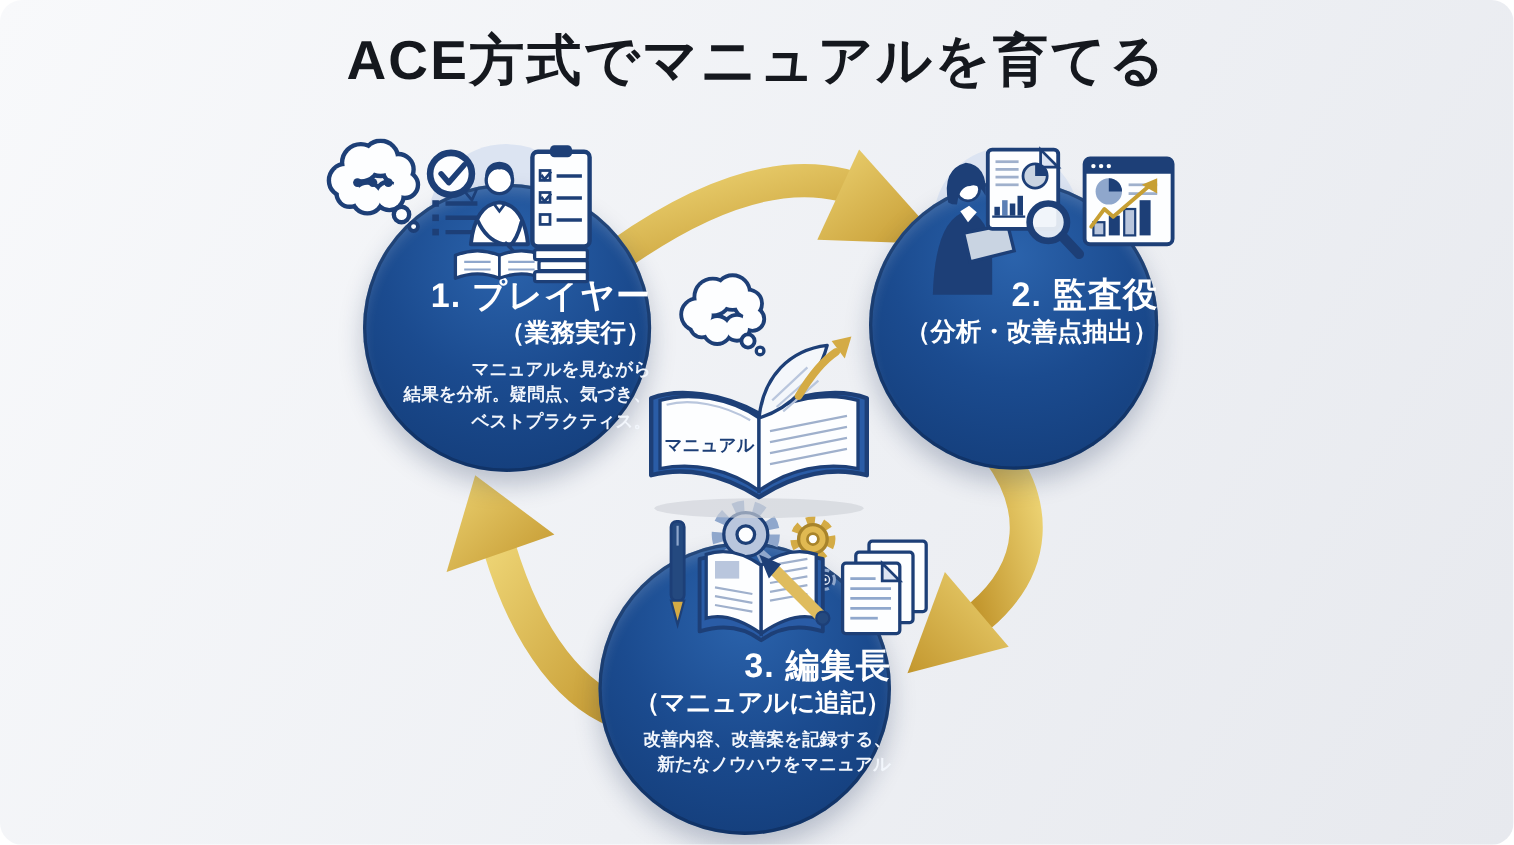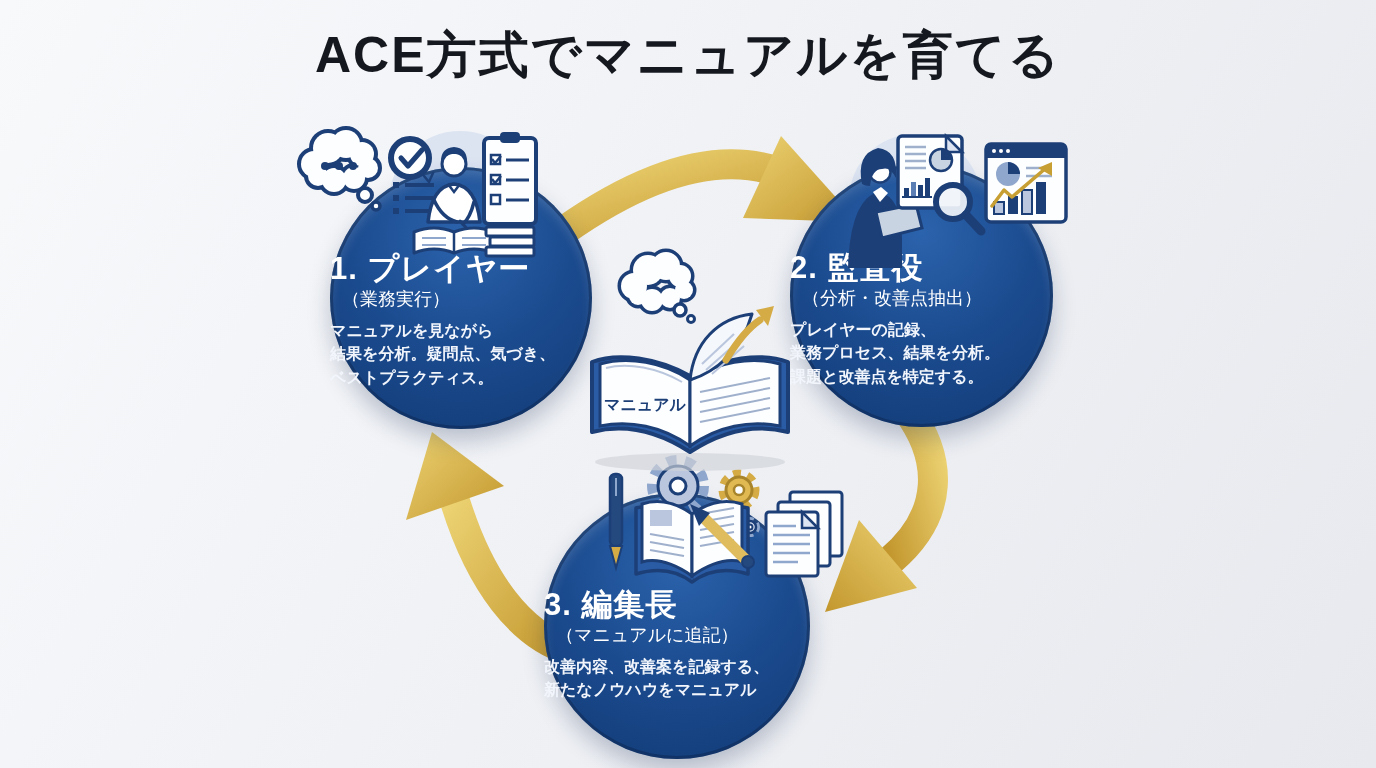--- a/index.html
+++ b/index.html
@@ -1,34 +1,35 @@
 <!DOCTYPE html>
 <html><head>
 <meta charset="utf-8">
 <style>
   html,body{margin:0;padding:0;}
   .stage{
     position:relative;width:1376px;height:768px;overflow:hidden;
     background:linear-gradient(120deg,#f8f9fb 0%,#eef0f4 55%,#e7e9ee 100%);
     font-family:"Liberation Sans","DejaVu Sans",sans-serif;
+    border-radius:20px;
   }
   .title{
     position:absolute;top:22px;left:0;width:100%;text-align:center;
     font-size:50px;font-weight:800;color:#15181e;letter-spacing:2px;margin:0;
   }
   .backdrop{position:absolute;border-radius:50%;background:#dce4f2;z-index:1;}
   .arrow-svg{position:absolute;z-index:1;}
   .node-circle{
-    position:absolute;border-radius:50%;z-index:2;color:#fff;text-align:left;
+    position:absolute;border-radius:50%;z-index:2;color:#fff;text-align:right;
     background:radial-gradient(circle at 50% 26%,#2b63ac 0%,#1b4b8f 48%,#123a75 100%);
     box-shadow:inset 0 0 0 3px rgba(12,38,80,.5), inset 0 8px 12px rgba(255,255,255,.16), 0 12px 22px rgba(25,45,85,.25);
   }
   .node-text{position:absolute;left:0;right:0;}
   .node-heading{font-size:31px;font-weight:bold;letter-spacing:1px;line-height:1.15;}
-  .node-subtitle{font-size:18px;font-weight:normal;margin-top:2px;line-height:1.2;padding-left:12px;}
+  .node-subtitle{font-size:23px;font-weight:bold;margin-top:2px;line-height:1.2;padding-left:12px;}
   .node-desc{margin-top:9px;font-size:16px;font-weight:600;line-height:1.45;color:#f2f6fc;}
   .icon-svg{position:absolute;z-index:3;}
   .nl{stroke:#1d3f77;}
 </style>
 </head>
 <body>
 
 <div class="stage">
 
   <h1 class="title">ACE方式でマニュアルを育てる</h1>
@@ -78,25 +79,20 @@
         <div>結果を分析。疑問点、気づき、</div>
         <div>ベストプラクティス。</div>
       </div>
     </div>
   </div>
 
   <div class="node-circle" style="left:790px;top:164px;width:263px;height:263px;">
     <div class="node-text" style="top:86px;">
       <div class="node-heading">2. 監査役</div>
       <div class="node-subtitle">（分析・改善点抽出）</div>
-      <div class="node-desc">
-        <div>プレイヤーの記録、</div>
-        <div>業務プロセス、結果を分析。</div>
-        <div>課題と改善点を特定する。</div>
-      </div>
     </div>
   </div>
 
   <div class="node-circle" style="left:544px;top:493px;width:266px;height:266px;">
     <div class="node-text" style="top:94px;">
       <div class="node-heading">3. 編集長</div>
       <div class="node-subtitle">（マニュアルに追記）</div>
       <div class="node-desc">
         <div>改善内容、改善案を記録する、</div>
         <div>新たなノウハウをマニュアル</div>

